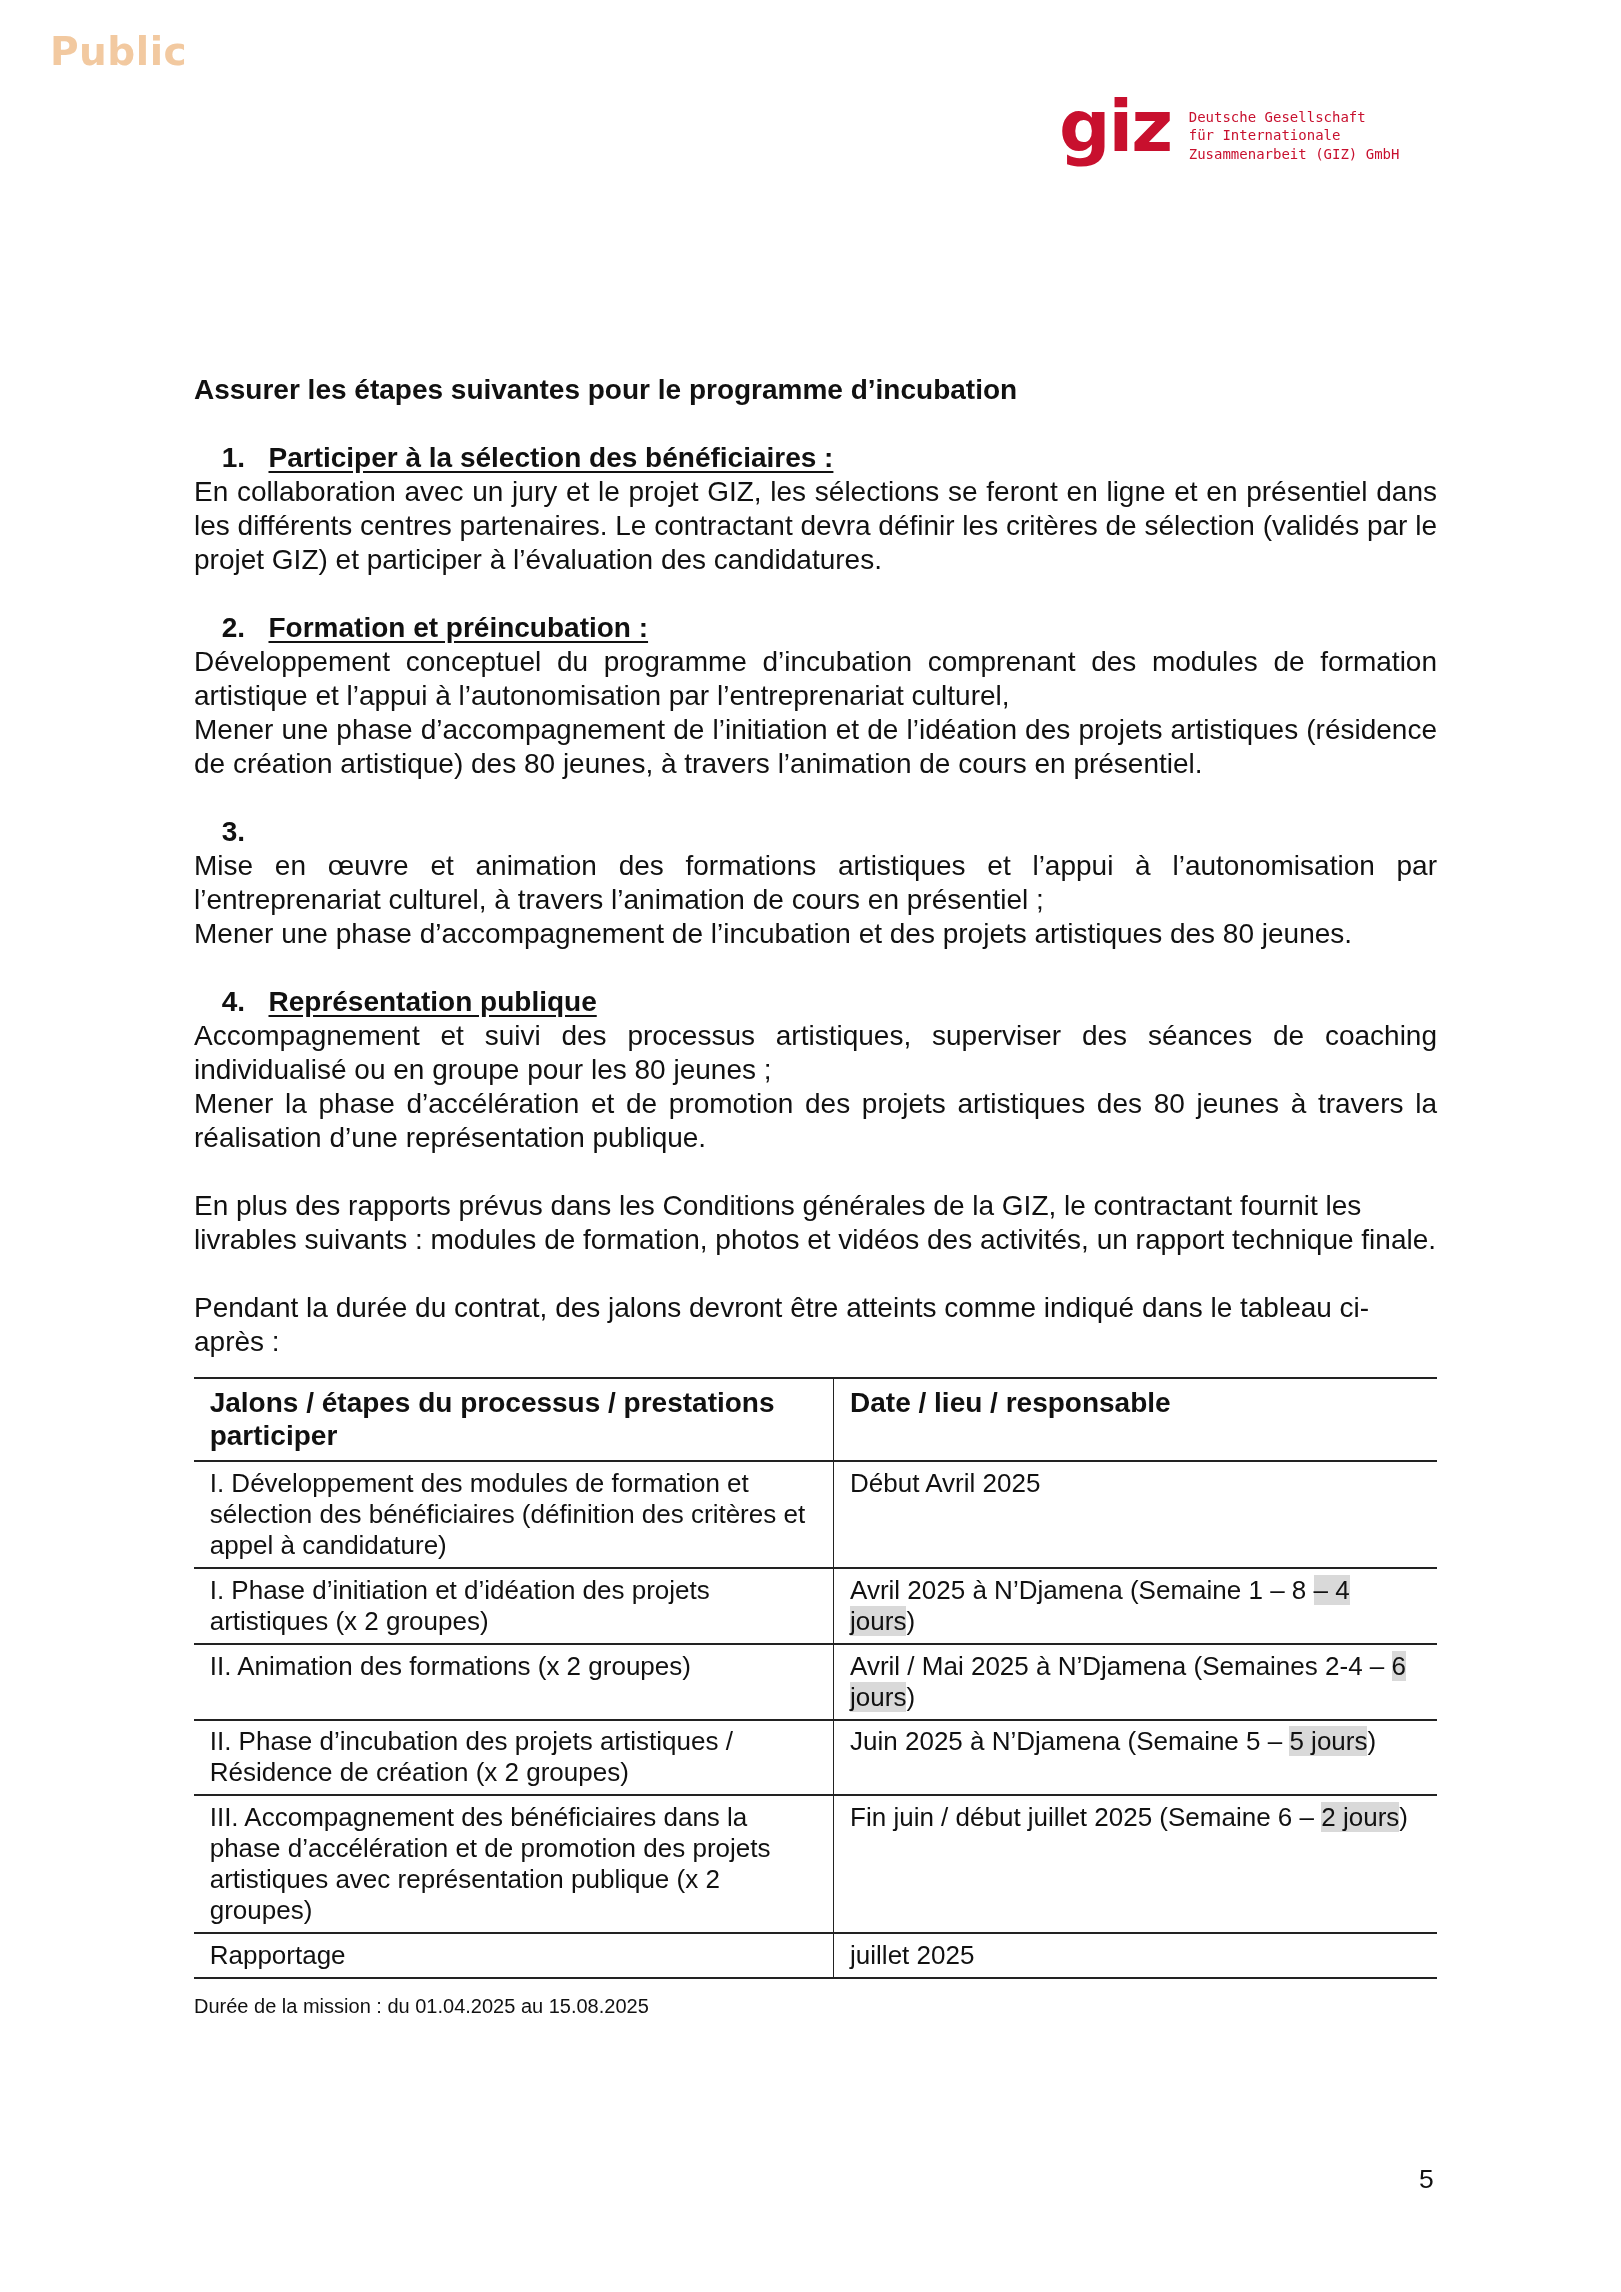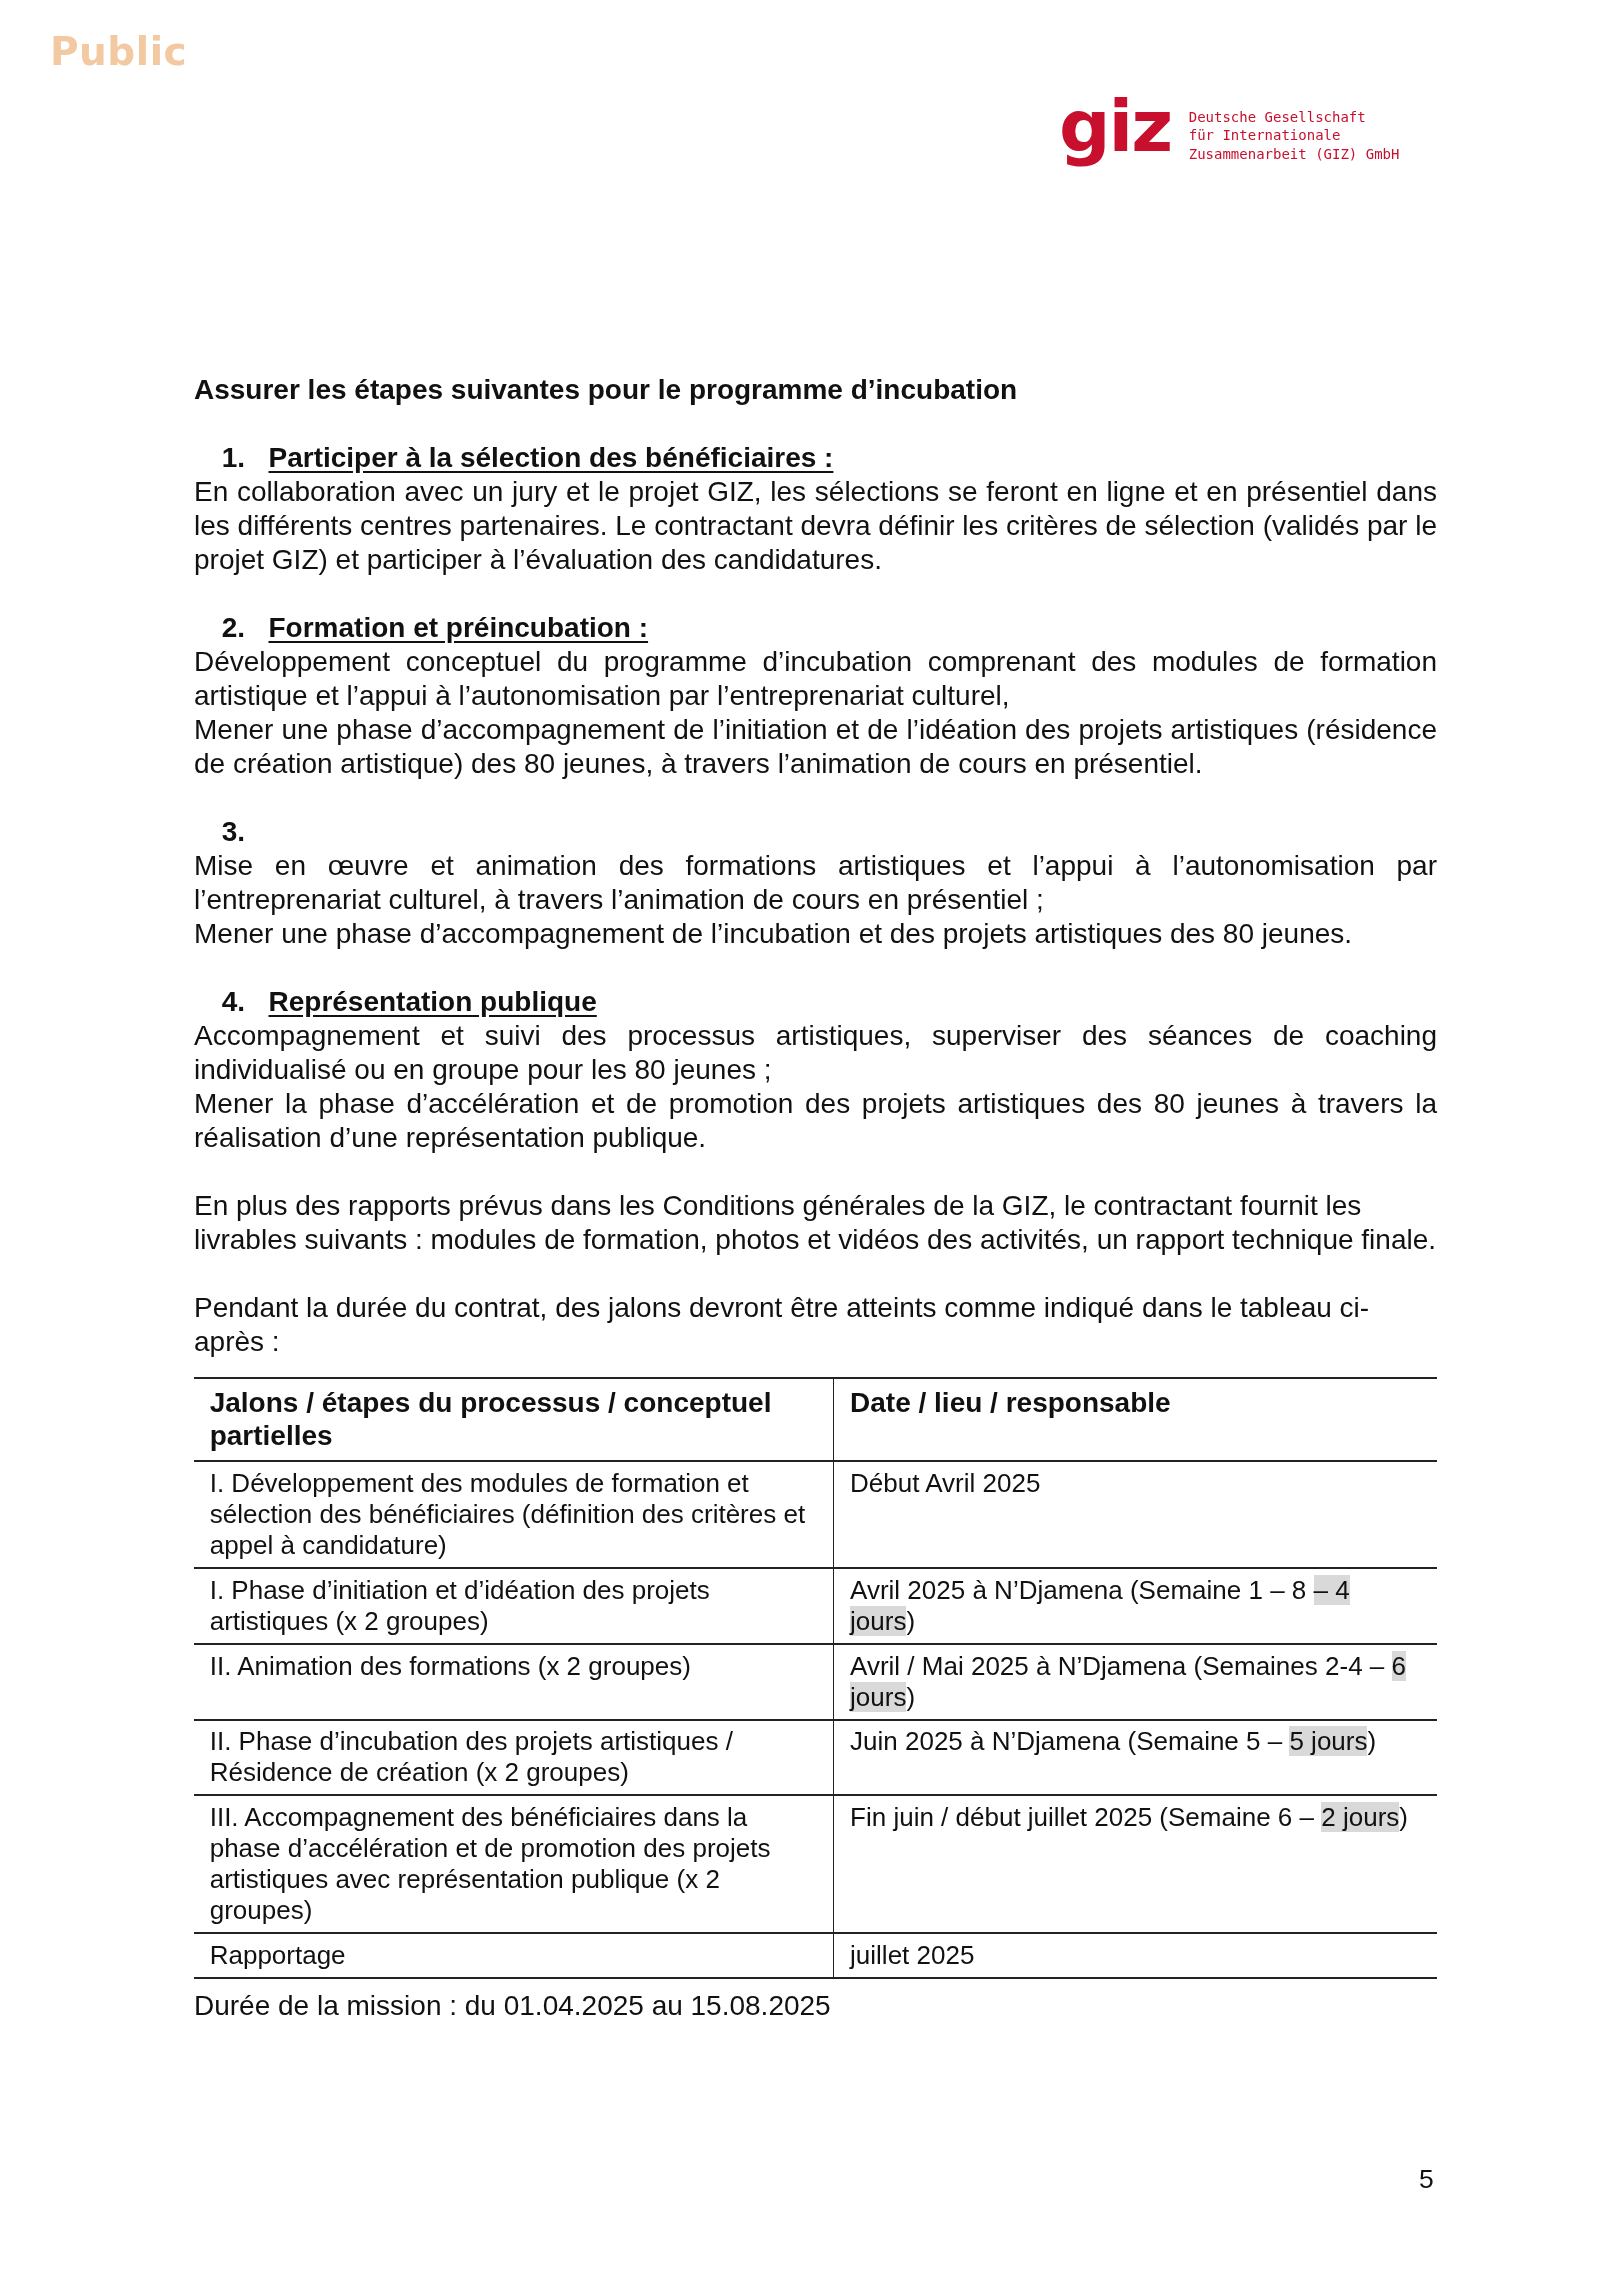--- a/index.html
+++ b/index.html
@@ -19,21 +19,21 @@
     .section-title { margin-left: 23.5px; text-decoration: underline; text-underline-offset: 3.9px; }
     .para { margin: 0; text-align: justify; }
     .para.left { text-align: left; }
     .gap { height: 34px; }
     table { border-collapse: collapse; width: 1243px; margin-top: 17.6px; font-size: 26px; line-height: 31px; }
     th, td { text-align: left; vertical-align: top; padding: 5.9px 15.7px 5.9px 15.7px; border-top: 2px solid #222;
              border-bottom: 2px solid #222; }
     th { font-weight: bold; font-size: 28px; line-height: 33px; padding-top: 7.8px; padding-bottom: 7.8px; }
     th.col1, td.col1 { width: 608px; border-right: 1.5px solid #222; }
     .hl { background: #d9d9d9; }
-    .duration { margin-top: 9.8px; font-size: 28px; }
+    .duration { margin-top: 9.8px; font-size: 20px; }
     .page-num { position: absolute; left: 1419px; top: 2164px; font-size: 26.5px; }
   </style>
 </head>
 <body>
 
 <div class="public-label">Public</div>
 
 <div class="logo">
   <div class="logo-mark">giz</div>
   <div class="logo-text">
@@ -76,21 +76,21 @@
   <p class="para">Mener la phase d’accélération et de promotion des projets artistiques des 80 jeunes à travers la réalisation d’une représentation publique.</p>
   <div class="gap"></div>
 
   <p class="para left">En plus des rapports prévus dans les Conditions générales de la GIZ, le contractant fournit les livrables suivants : modules de formation, photos et vidéos des activités, un rapport technique finale.</p>
   <div class="gap"></div>
   <p class="para left">Pendant la durée du contrat, des jalons devront être atteints comme indiqué dans le tableau ci-après :</p>
 
   <table>
     <thead>
       <tr>
-        <th class="col1">Jalons / étapes du processus / conceptuel partielles</th>
+        <th class="col1">Jalons / étapes du processus / prestations participer</th>
         <th>Date / lieu / responsable</th>
       </tr>
     </thead>
     <tbody>
       <tr>
         <td class="col1">I. Développement des modules de formation et sélection des bénéficiaires (définition des critères et appel à candidature)</td>
         <td><span>Début Avril 2025</span></td>
       </tr>
       <tr>
         <td class="col1">I. Phase d’initiation et d’idéation des projets artistiques (x 2 groupes)</td>

